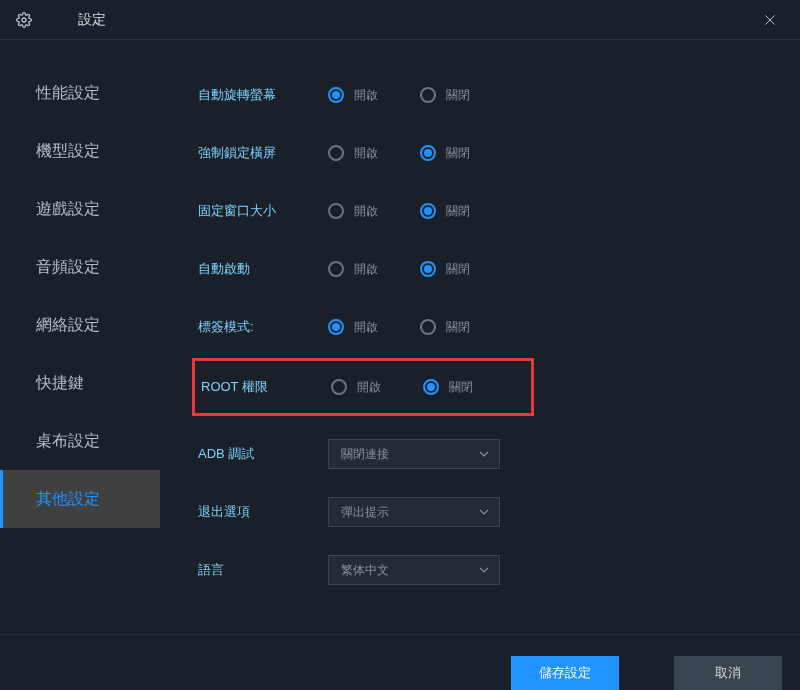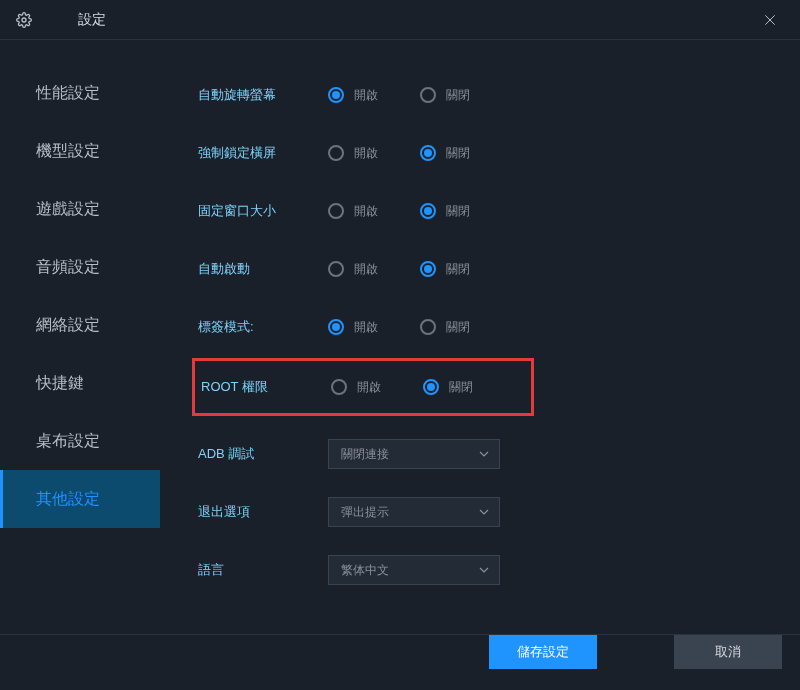--- a/index.html
+++ b/index.html
@@ -48,21 +48,21 @@
       height: 58px;
       display: flex;
       align-items: center;
       padding-left: 36px;
       font-size: 16px;
       color: #b8bec7;
       cursor: pointer;
       position: relative;
     }
     .sidebar-item.active {
-      background: #0c4a6e;
+      background: #404040;
       color: #1f94ff;
     }
     .sidebar-item.active::before {
       content: "";
       position: absolute;
       left: 0; top: 0; bottom: 0;
       width: 3px;
       background: #1f94ff;
     }
     .content {
@@ -132,24 +132,24 @@
       cursor: pointer;
       font-family: Liberation Serif, serif;
     }
     .dropdown .chev {
       width: 10px; height: 10px;
       display: inline-flex;
     }
     .footer {
       height: 56px;
       display: flex;
-      align-items: flex-start;
+      align-items: flex-end;
       justify-content: flex-end;
       padding-right: 18px;
-      gap: 30px;
+      gap: 8px;
       border-top: 1px solid #2a3240;
       background: #1a2029;
     }
     .btn {
       width: 108px;
       height: 34px;
       display: inline-flex;
       align-items: center;
       justify-content: center;
       font-size: 13px;

